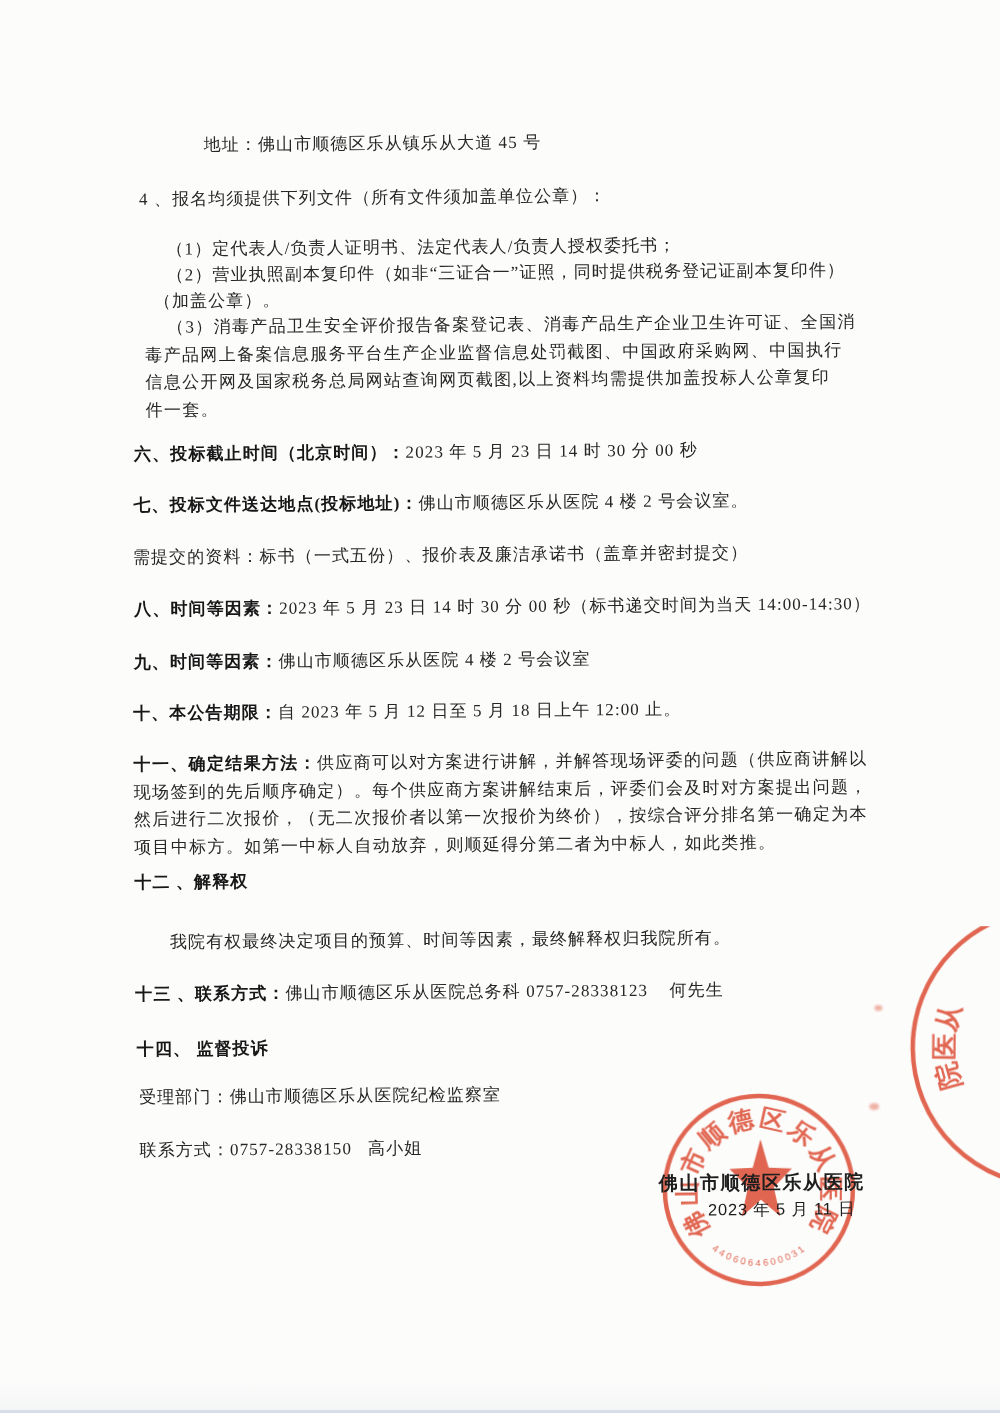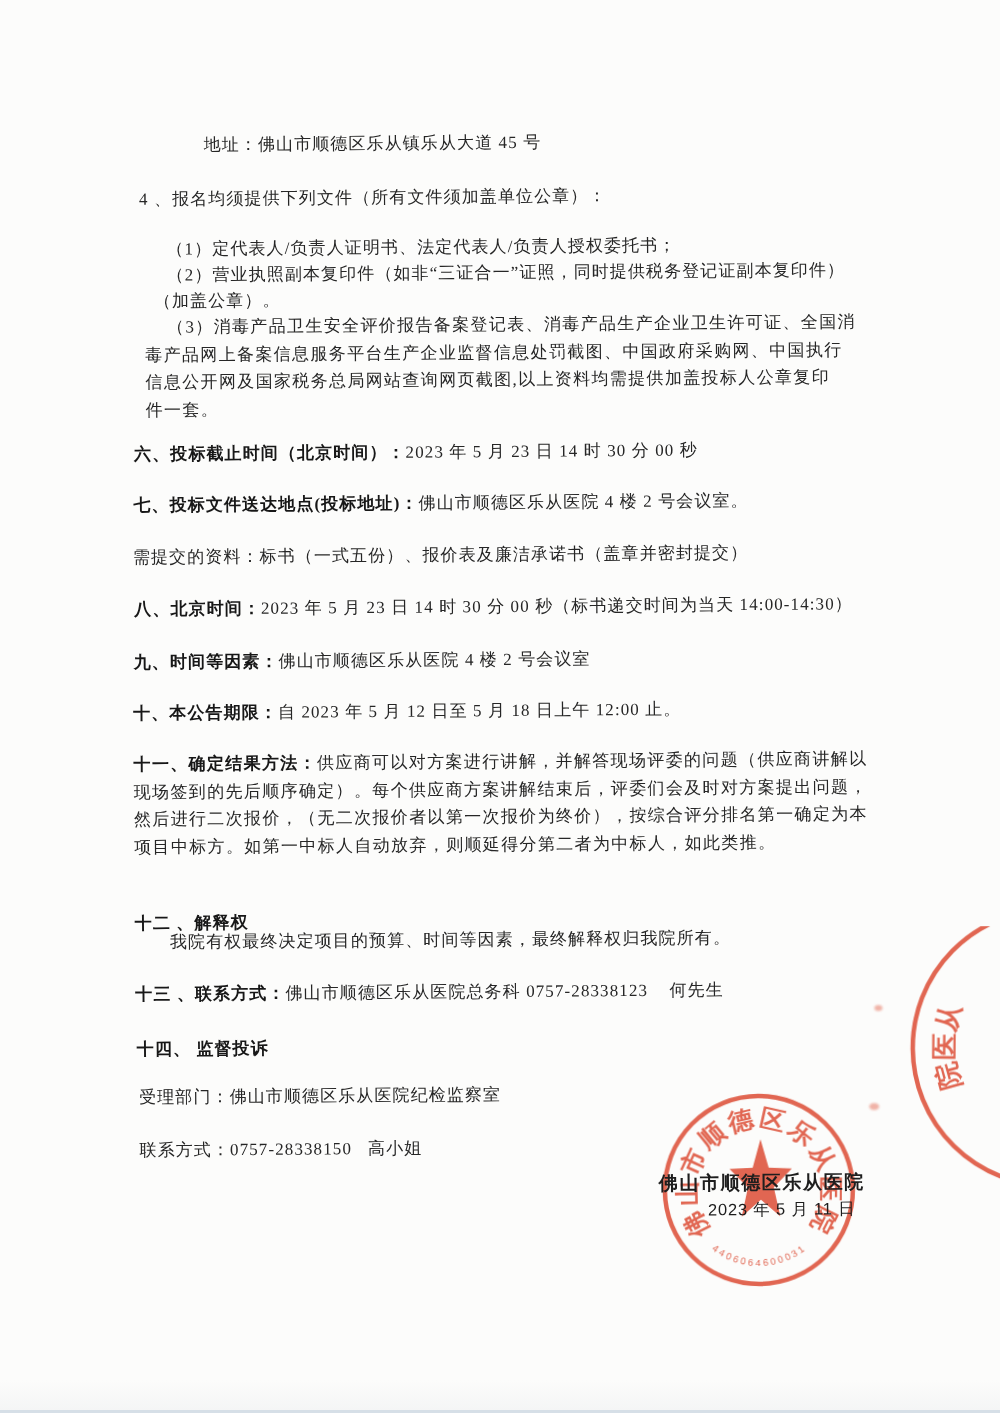--- a/index.html
+++ b/index.html
@@ -46,34 +46,34 @@
       <div class="pline">信息公开网及国家税务总局网站查询网页截图,以上资料均需提供加盖投标人公章复印</div>
       <div class="pline">件一套。</div>
     </div>
 
     <div class="t" style="left:136px; top:440px;"><span class="b">六、投标截止时间（北京时间）：</span><span>2023 年 5 月 23 日 14 时 30 分 00 秒</span></div>
 
     <div class="t" style="left:135px; top:491px;"><span class="b">七、投标文件送达地点(投标地址)：</span><span>佛山市顺德区乐从医院 4 楼 2 号会议室。</span></div>
 
     <div class="t" style="left:134px; top:543px;">需提交的资料：标书（一式五份）、报价表及廉洁承诺书（盖章并密封提交）</div>
 
-    <div class="t" style="left:135px; top:595px;"><span class="b">八、北京时间：</span><span>2023 年 5 月 23 日 14 时 30 分 00 秒（标书递交时间为当天 14:00-14:30）</span></div>
+    <div class="t" style="left:135px; top:595px;"><span class="b">八、时间等因素：</span><span>2023 年 5 月 23 日 14 时 30 分 00 秒（标书递交时间为当天 14:00-14:30）</span></div>
 
     <div class="t" style="left:134px; top:648px;"><span class="b">九、时间等因素：</span><span>佛山市顺德区乐从医院 4 楼 2 号会议室</span></div>
 
     <div class="t" style="left:133px; top:699px;"><span class="b">十、本公告期限：</span><span>自 2023 年 5 月 12 日至 5 月 18 日上午 12:00 止。</span></div>
 
     <div class="para" style="left:133px; top:748px; width:728px;">
       <div class="pline"><span class="b">十一、确定结果方法：</span><span>供应商可以对方案进行讲解，并解答现场评委的问题（供应商讲解以</span></div>
       <div class="pline">现场签到的先后顺序确定）。每个供应商方案讲解结束后，评委们会及时对方案提出问题，</div>
       <div class="pline">然后进行二次报价，（无二次报价者以第一次报价为终价），按综合评分排名第一确定为本</div>
       <div class="pline">项目中标方。如第一中标人自动放弃，则顺延得分第二者为中标人，如此类推。</div>
     </div>
 
-    <div class="t b" style="left:133px; top:909px;">十二 、解释权</div>
+    <div class="t b" style="left:133px; top:868px;">十二 、解释权</div>
     <div class="t" style="left:168px; top:928px;">我院有权最终决定项目的预算、时间等因素，最终解释权归我院所有。</div>
 
     <div class="t" style="left:133px; top:980px;"><span class="b">十三 、联系方式：</span><span>佛山市顺德区乐从医院总务科 0757-28338123    何先生</span></div>
 
     <div class="t b" style="left:134px; top:1035px;">十四、 监督投诉</div>
 
     <div class="t" style="left:136px; top:1083px;">受理部门：佛山市顺德区乐从医院纪检监察室</div>
     <div class="t" style="left:136px; top:1136px;">联系方式：0757-28338150   高小姐</div>
 
     <svg class="seal-svg" style="left:595px; top:1032px;" width="320" height="320" viewBox="0 0 320 320">

